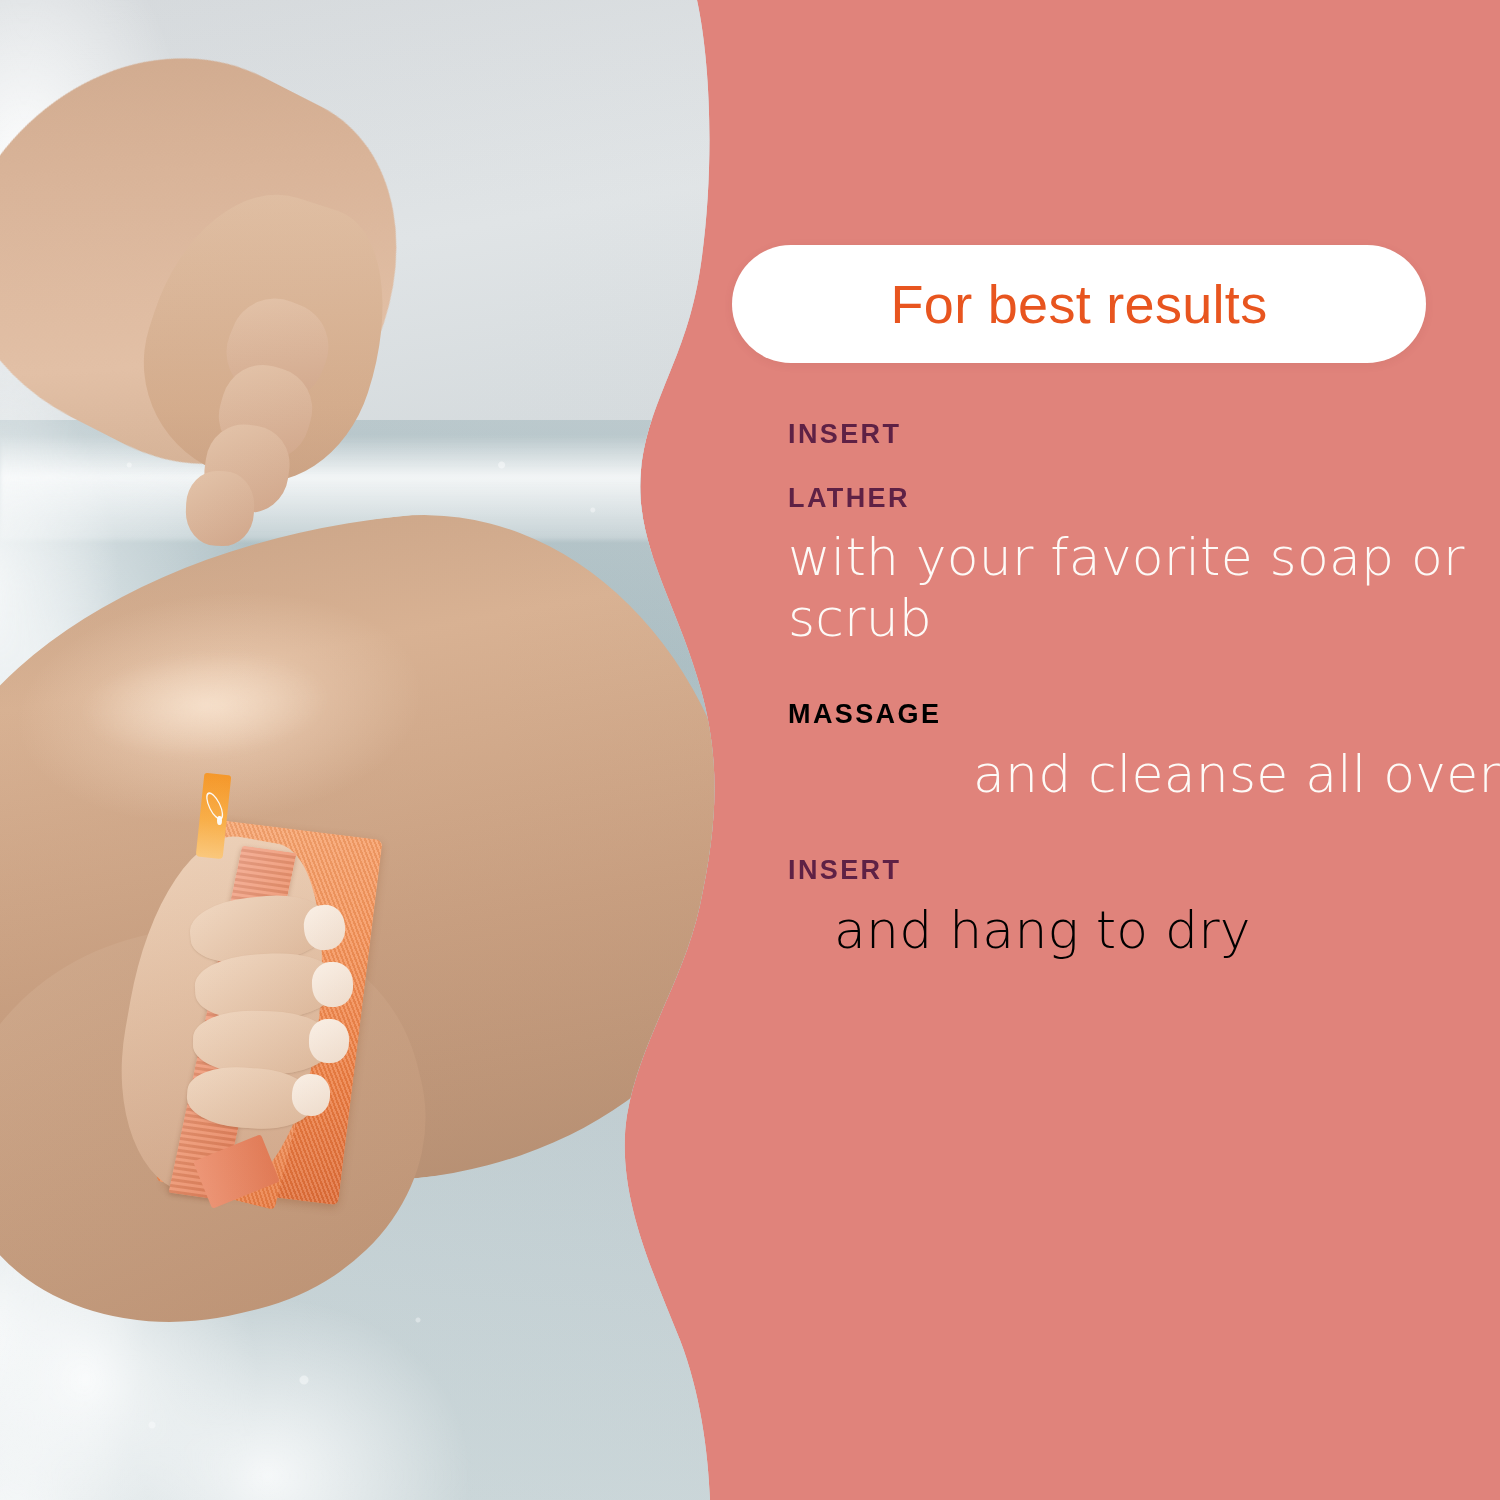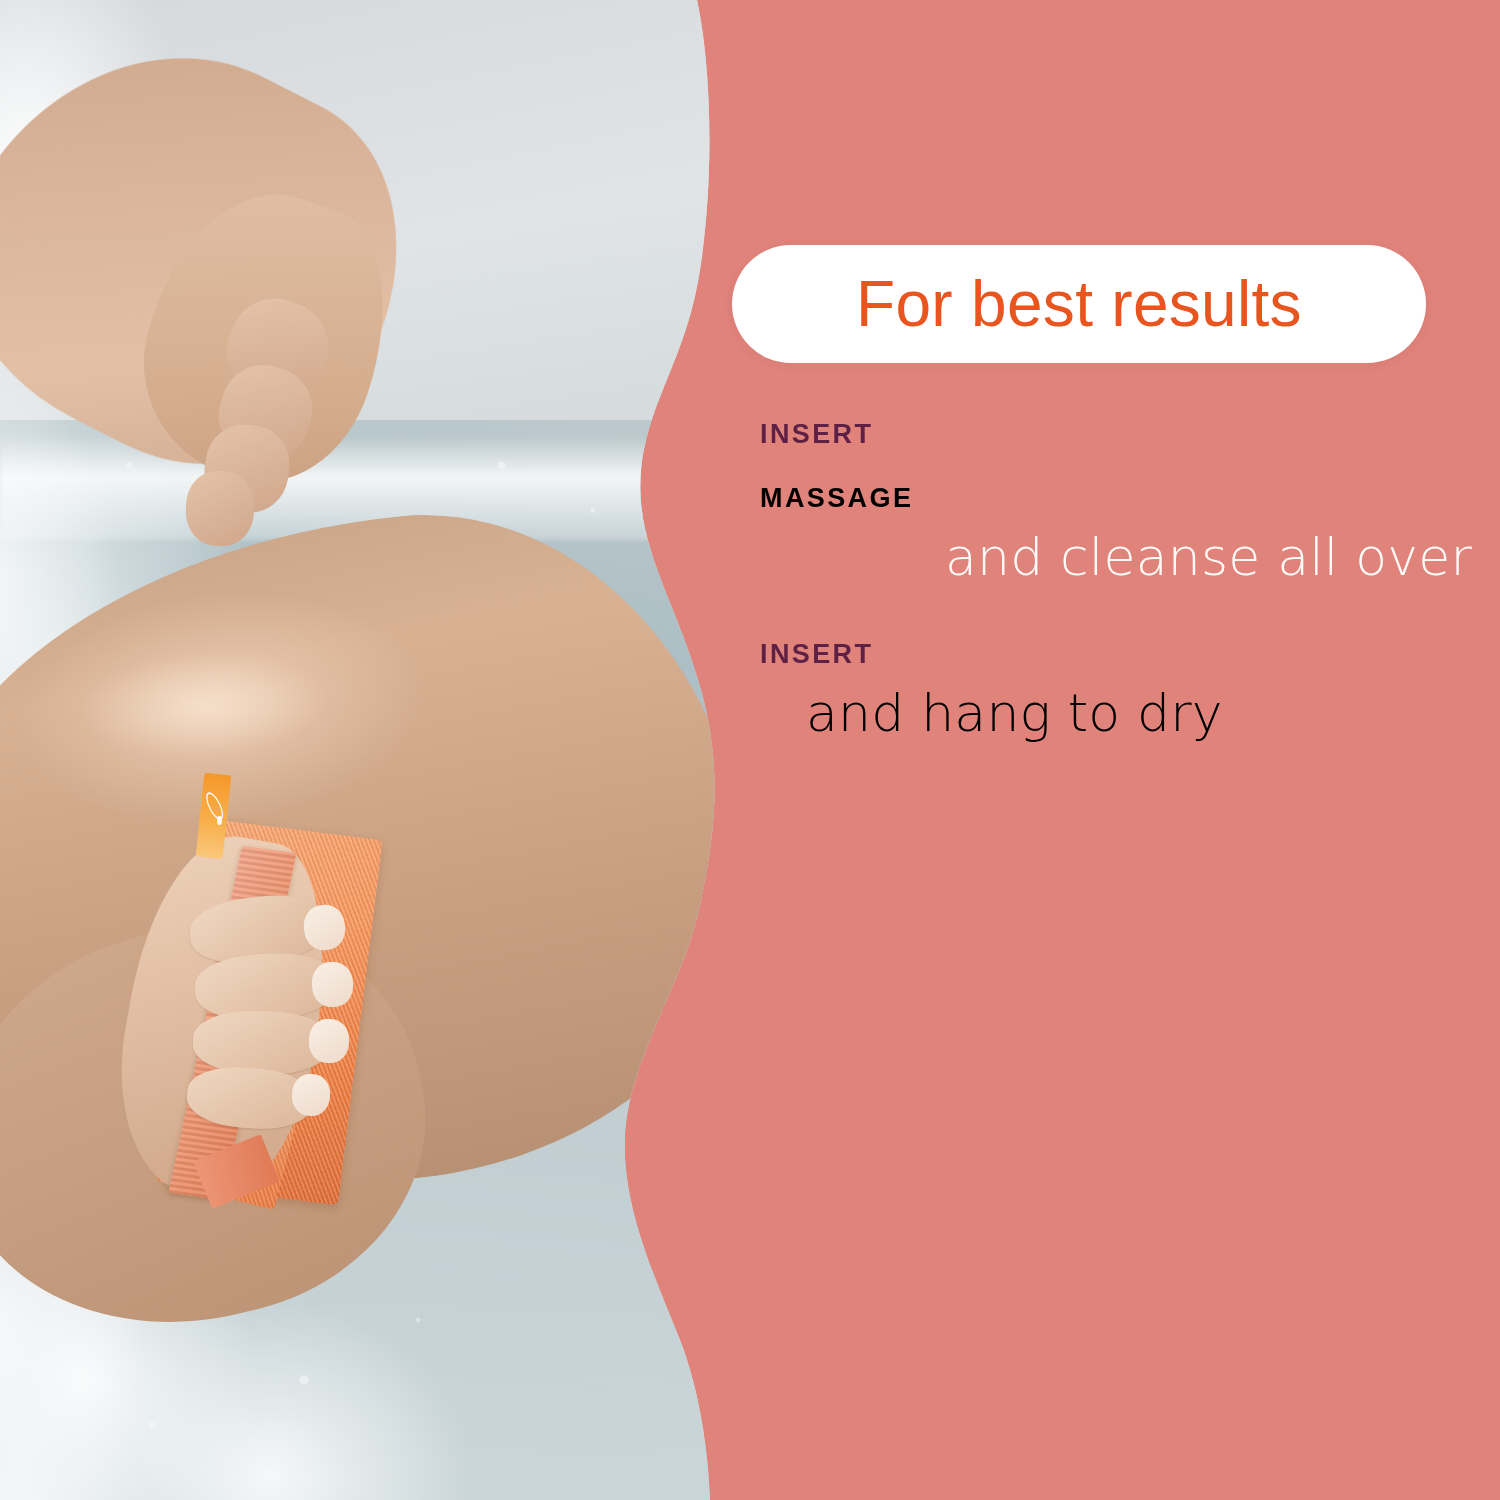--- a/index.html
+++ b/index.html
@@ -189,26 +189,26 @@
   .content{
     position:absolute;left:732px;top:0;width:768px;height:1500px;
   }
   .title-pill{
     position:absolute;left:0;top:245px;width:694px;height:118px;
     background:#fff;border-radius:60px;
     display:flex;align-items:center;justify-content:center;
     box-shadow:0 2px 10px rgba(120,50,40,.08);
   }
   .title-pill span{
-    font-size:64px;font-weight:400;color:#e8551f;
+    font-size:54px;font-weight:400;color:#e8551f;
     letter-spacing:.3px;line-height:1;
     font-family:"Liberation Sans","DejaVu Sans",sans-serif;
   }
 
-  .steps{position:absolute;left:28px;top:420px;width:712px;}
+  .steps{position:absolute;left:56px;top:420px;width:712px;}
   .step{margin-bottom:34px;}
   .step:last-child{margin-bottom:0;}
   .step-label{
     font-size:27px;font-weight:700;color:#5e2145;
     letter-spacing:2.4px;line-height:1.1;
     margin:0 0 14px 0;
   }
   .step-text{
     font-size:52px;font-weight:300;color:#fdfaf7;
     line-height:1.16;margin:0;letter-spacing:.2px;
@@ -286,20 +286,24 @@
     <div class="title-pill">
       <span style="color: rgb(232, 85, 31);">For best results</span>
     </div>
 
     <div class="steps">
 
       <div class="step">
         <p class="step-label" style="color: rgb(94, 33, 69);">INSERT</p>
       </div>
 
+      <div class="step gap-lg">
+        <p class="step-label" style="color: rgb(94, 33, 69);">LATHER</p>
+        <p class="step-text" style="color: rgb(253, 250, 247);">with your favorite soap or scrub</p>
+      </div>
 
       <div class="step gap-lg">
         <p class="step-label" style="color: #000000;">MASSAGE</p>
         <p class="step-text" style="color: rgb(253, 250, 247); text-align: right;">and cleanse all over</p>
       </div>
 
       <div class="step gap-lg">
         <p class="step-label" style="color: rgb(94, 33, 69);">INSERT</p>
         <p class="step-text" style="color: #000000; margin-left: 46px;">and hang to dry</p>
       </div>

